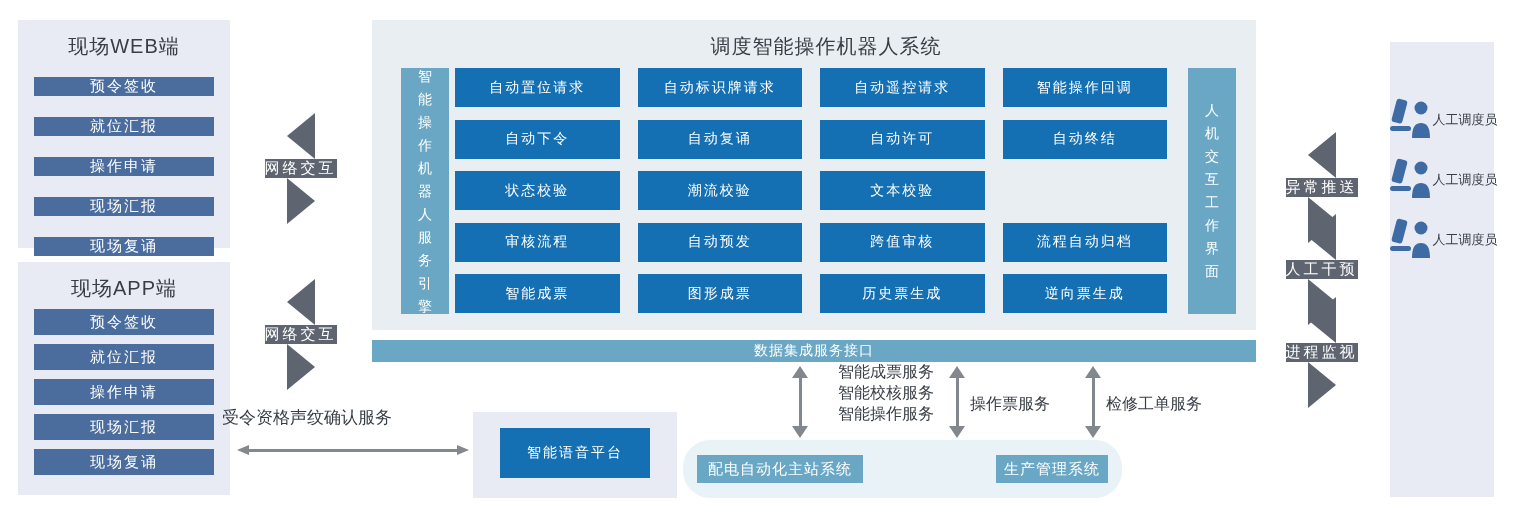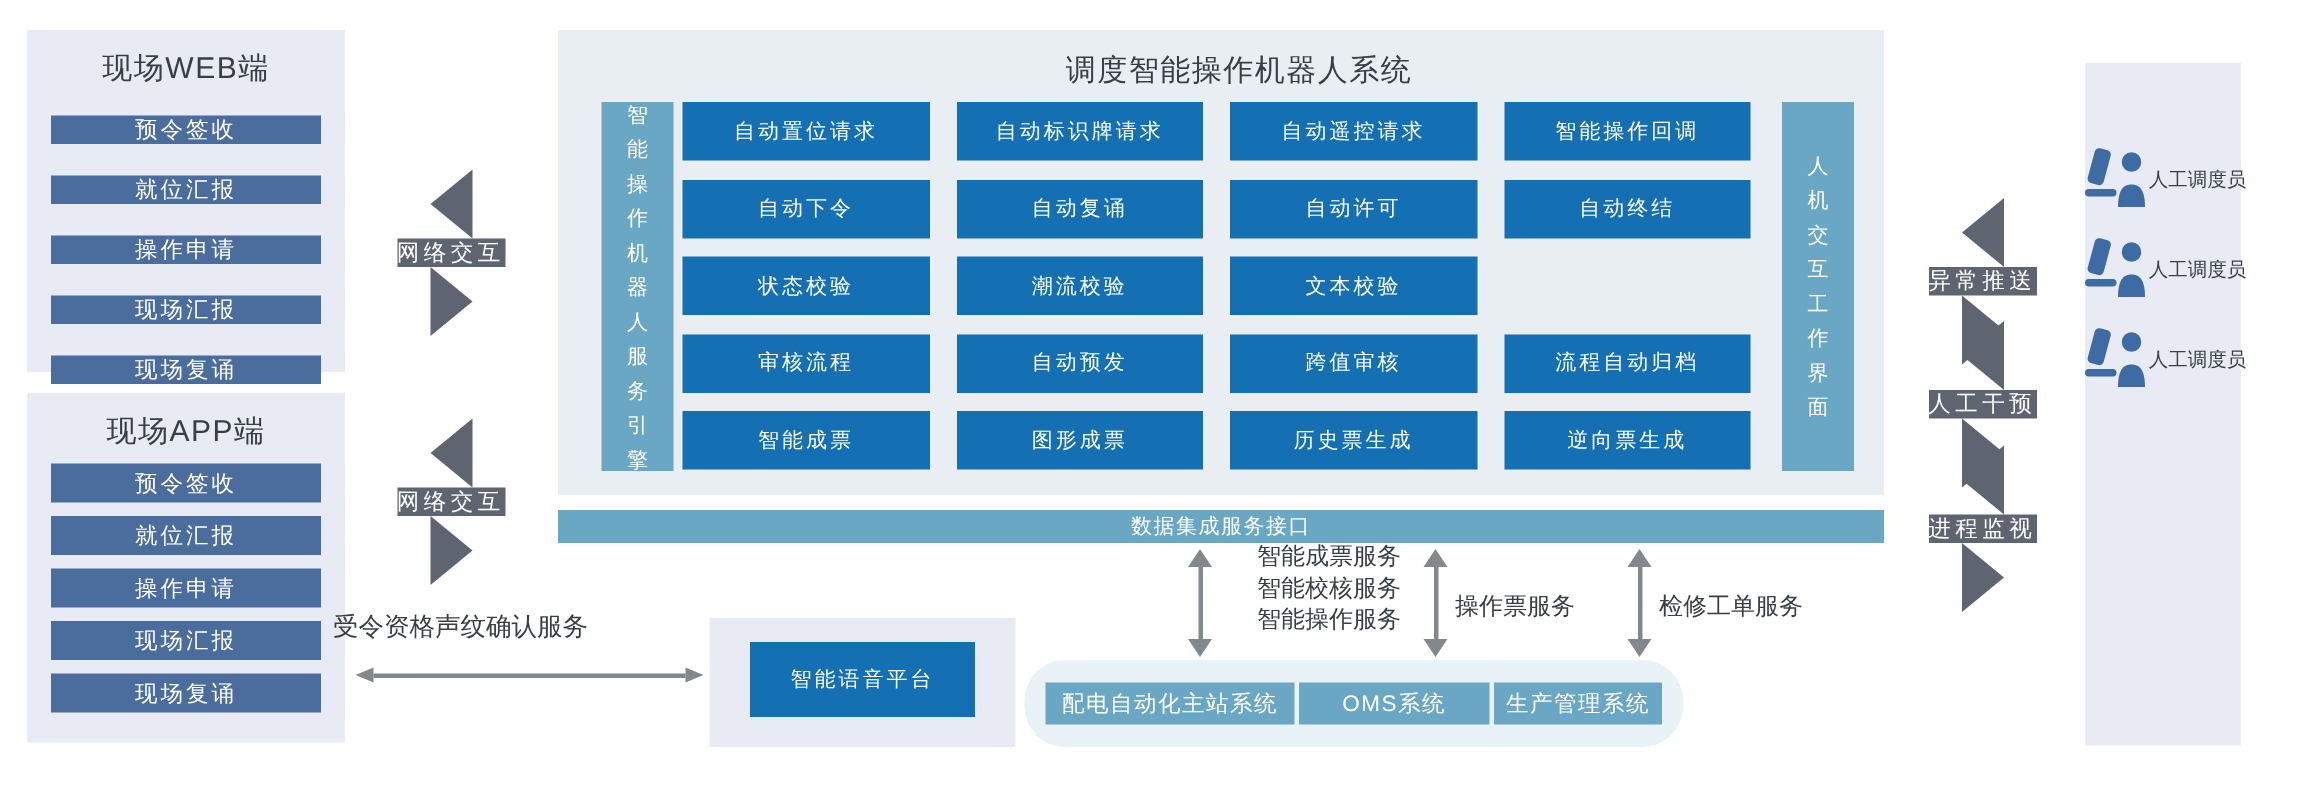--- a/index.html
+++ b/index.html
@@ -178,21 +178,20 @@
   <div class="svc-group">
     <div>智能成票服务</div>
     <div>智能校核服务</div>
     <div>智能操作服务</div>
   </div>
   <div class="svc-label" id="ticket-service-label">操作票服务</div>
   <div class="svc-label" id="repair-service-label">检修工单服务</div>
 
   <div class="systems-box">
     <div class="system-item s0">配电自动化主站系统</div>
-    <div class="system-item s1">OMS系统</div>
     <div class="system-item s2">生产管理系统</div>
   </div>
 
   <div class="voice-label">受令资格声纹确认服务</div>
   <div class="thin-arrow">
     <span class="tl"></span>
     <span class="tline"></span>
     <span class="tr"></span>
   </div>
   <div class="voice-panel">

